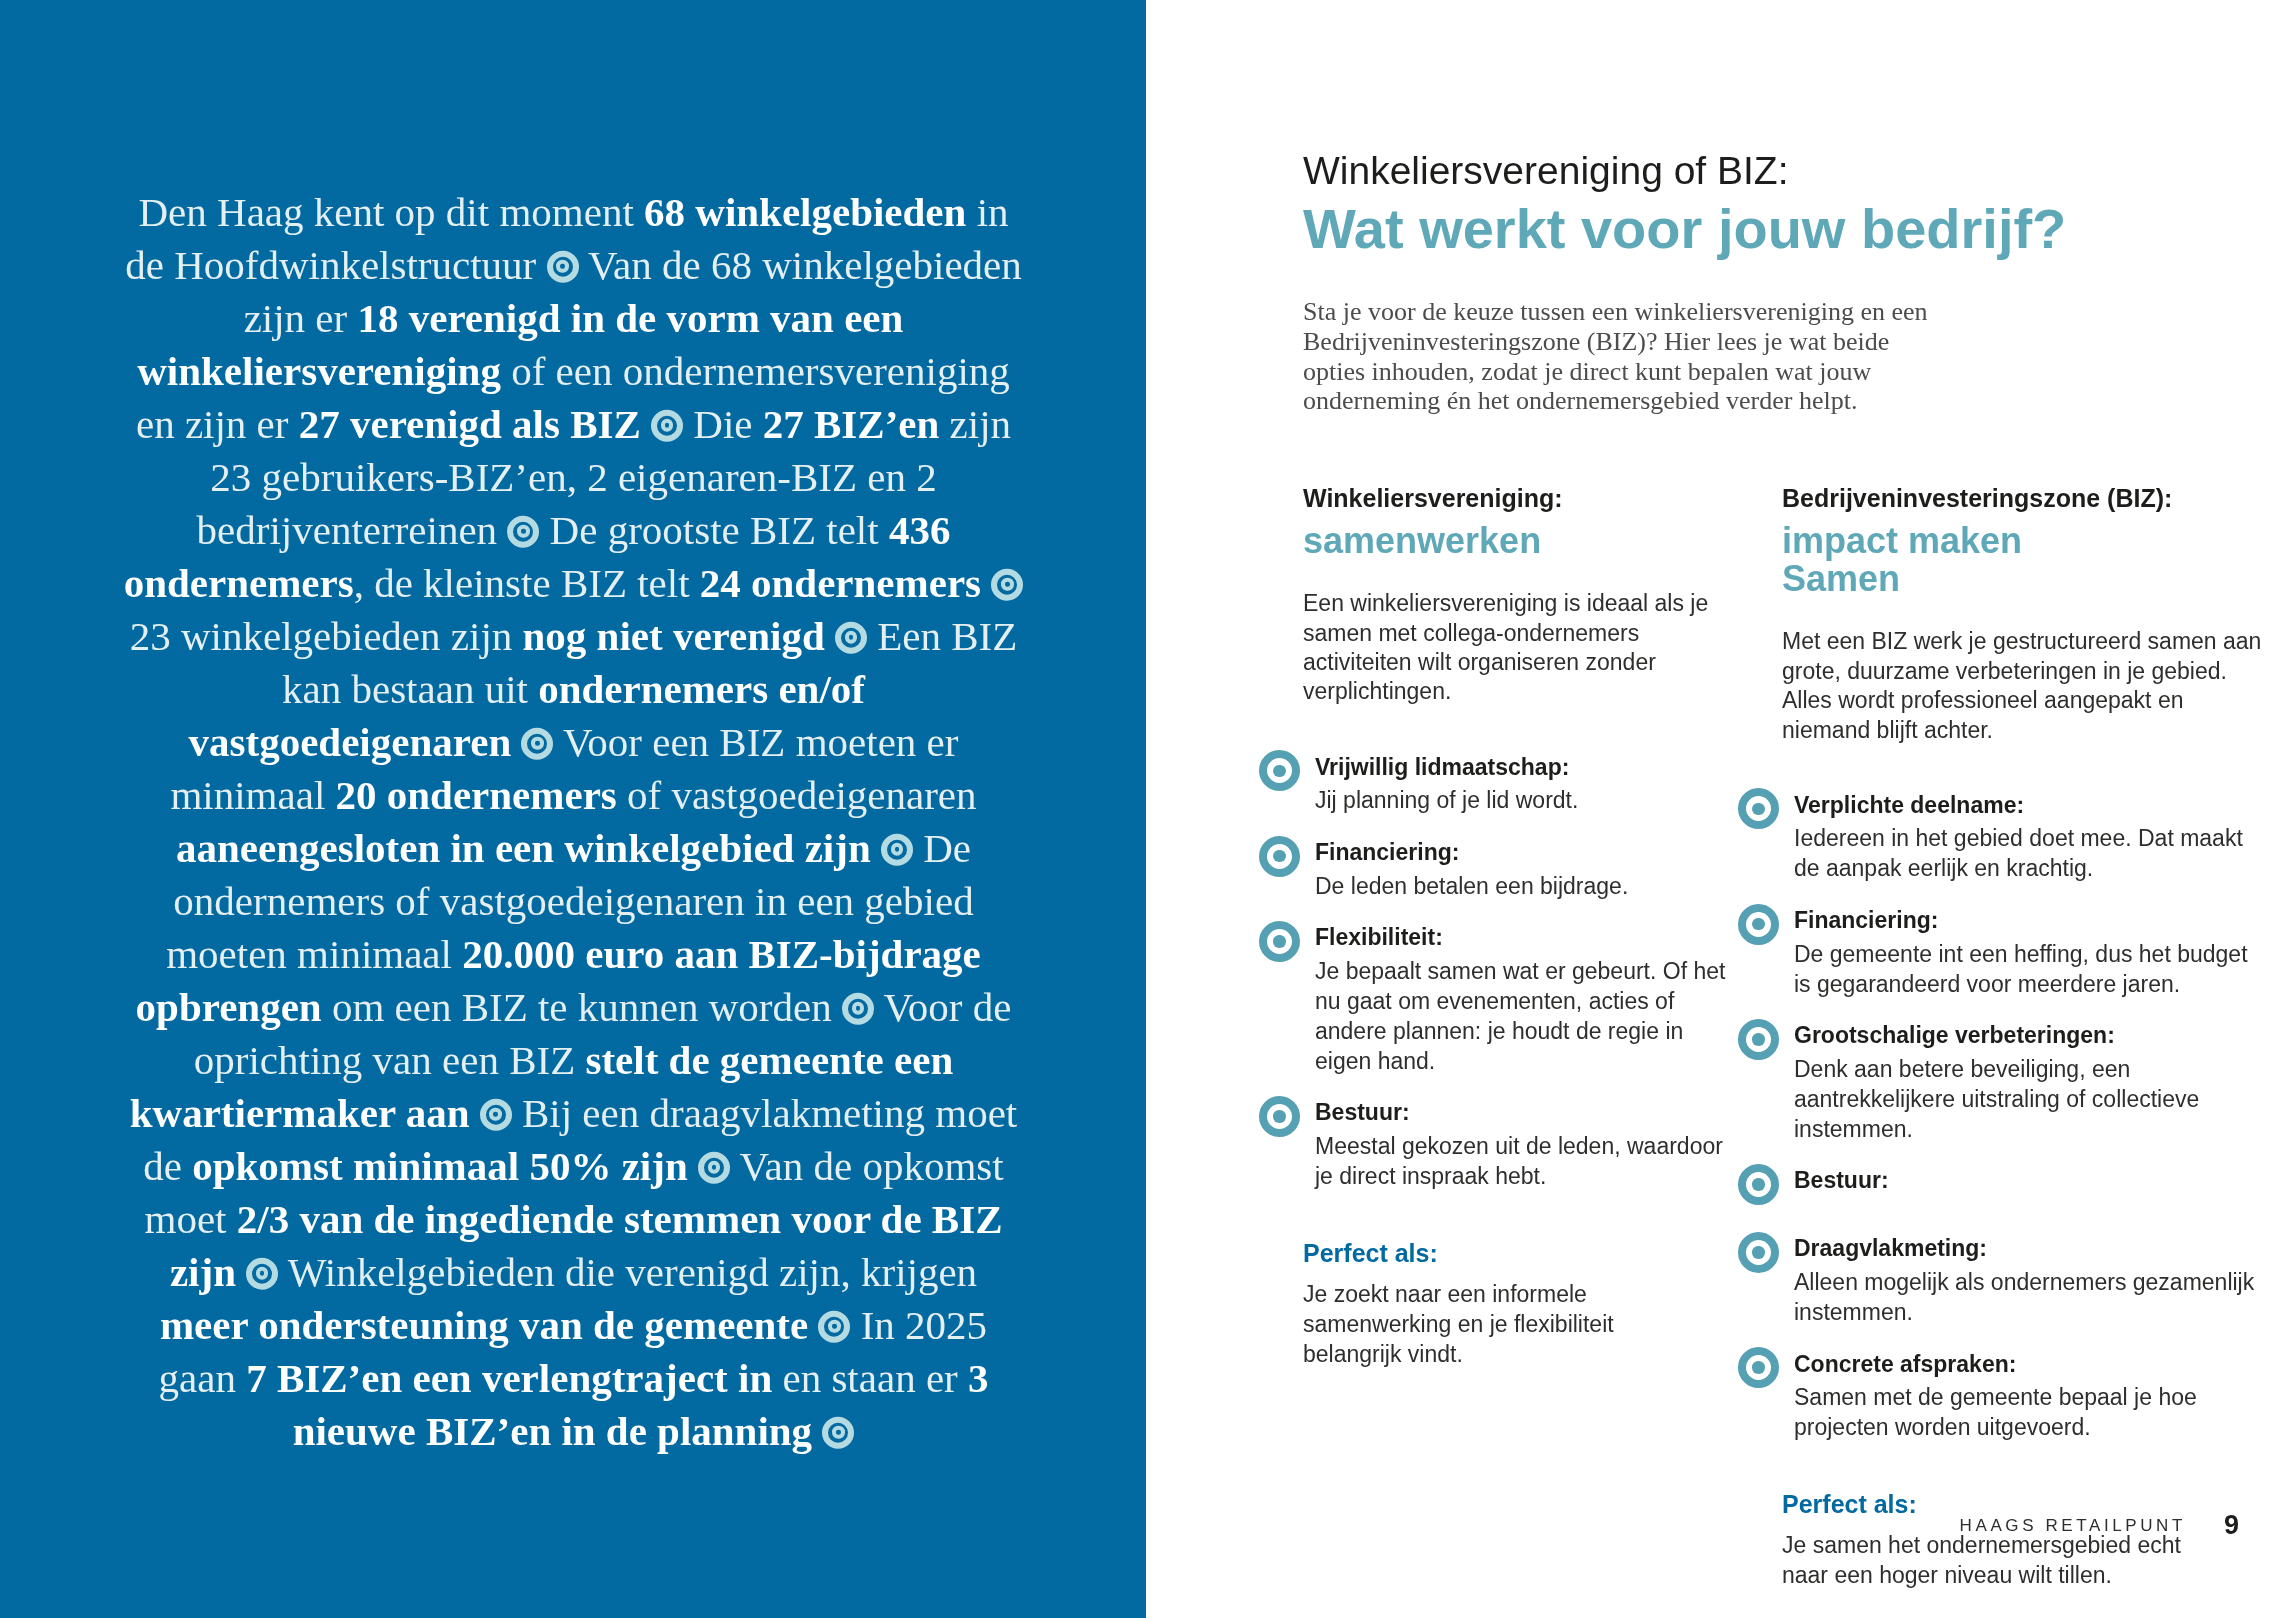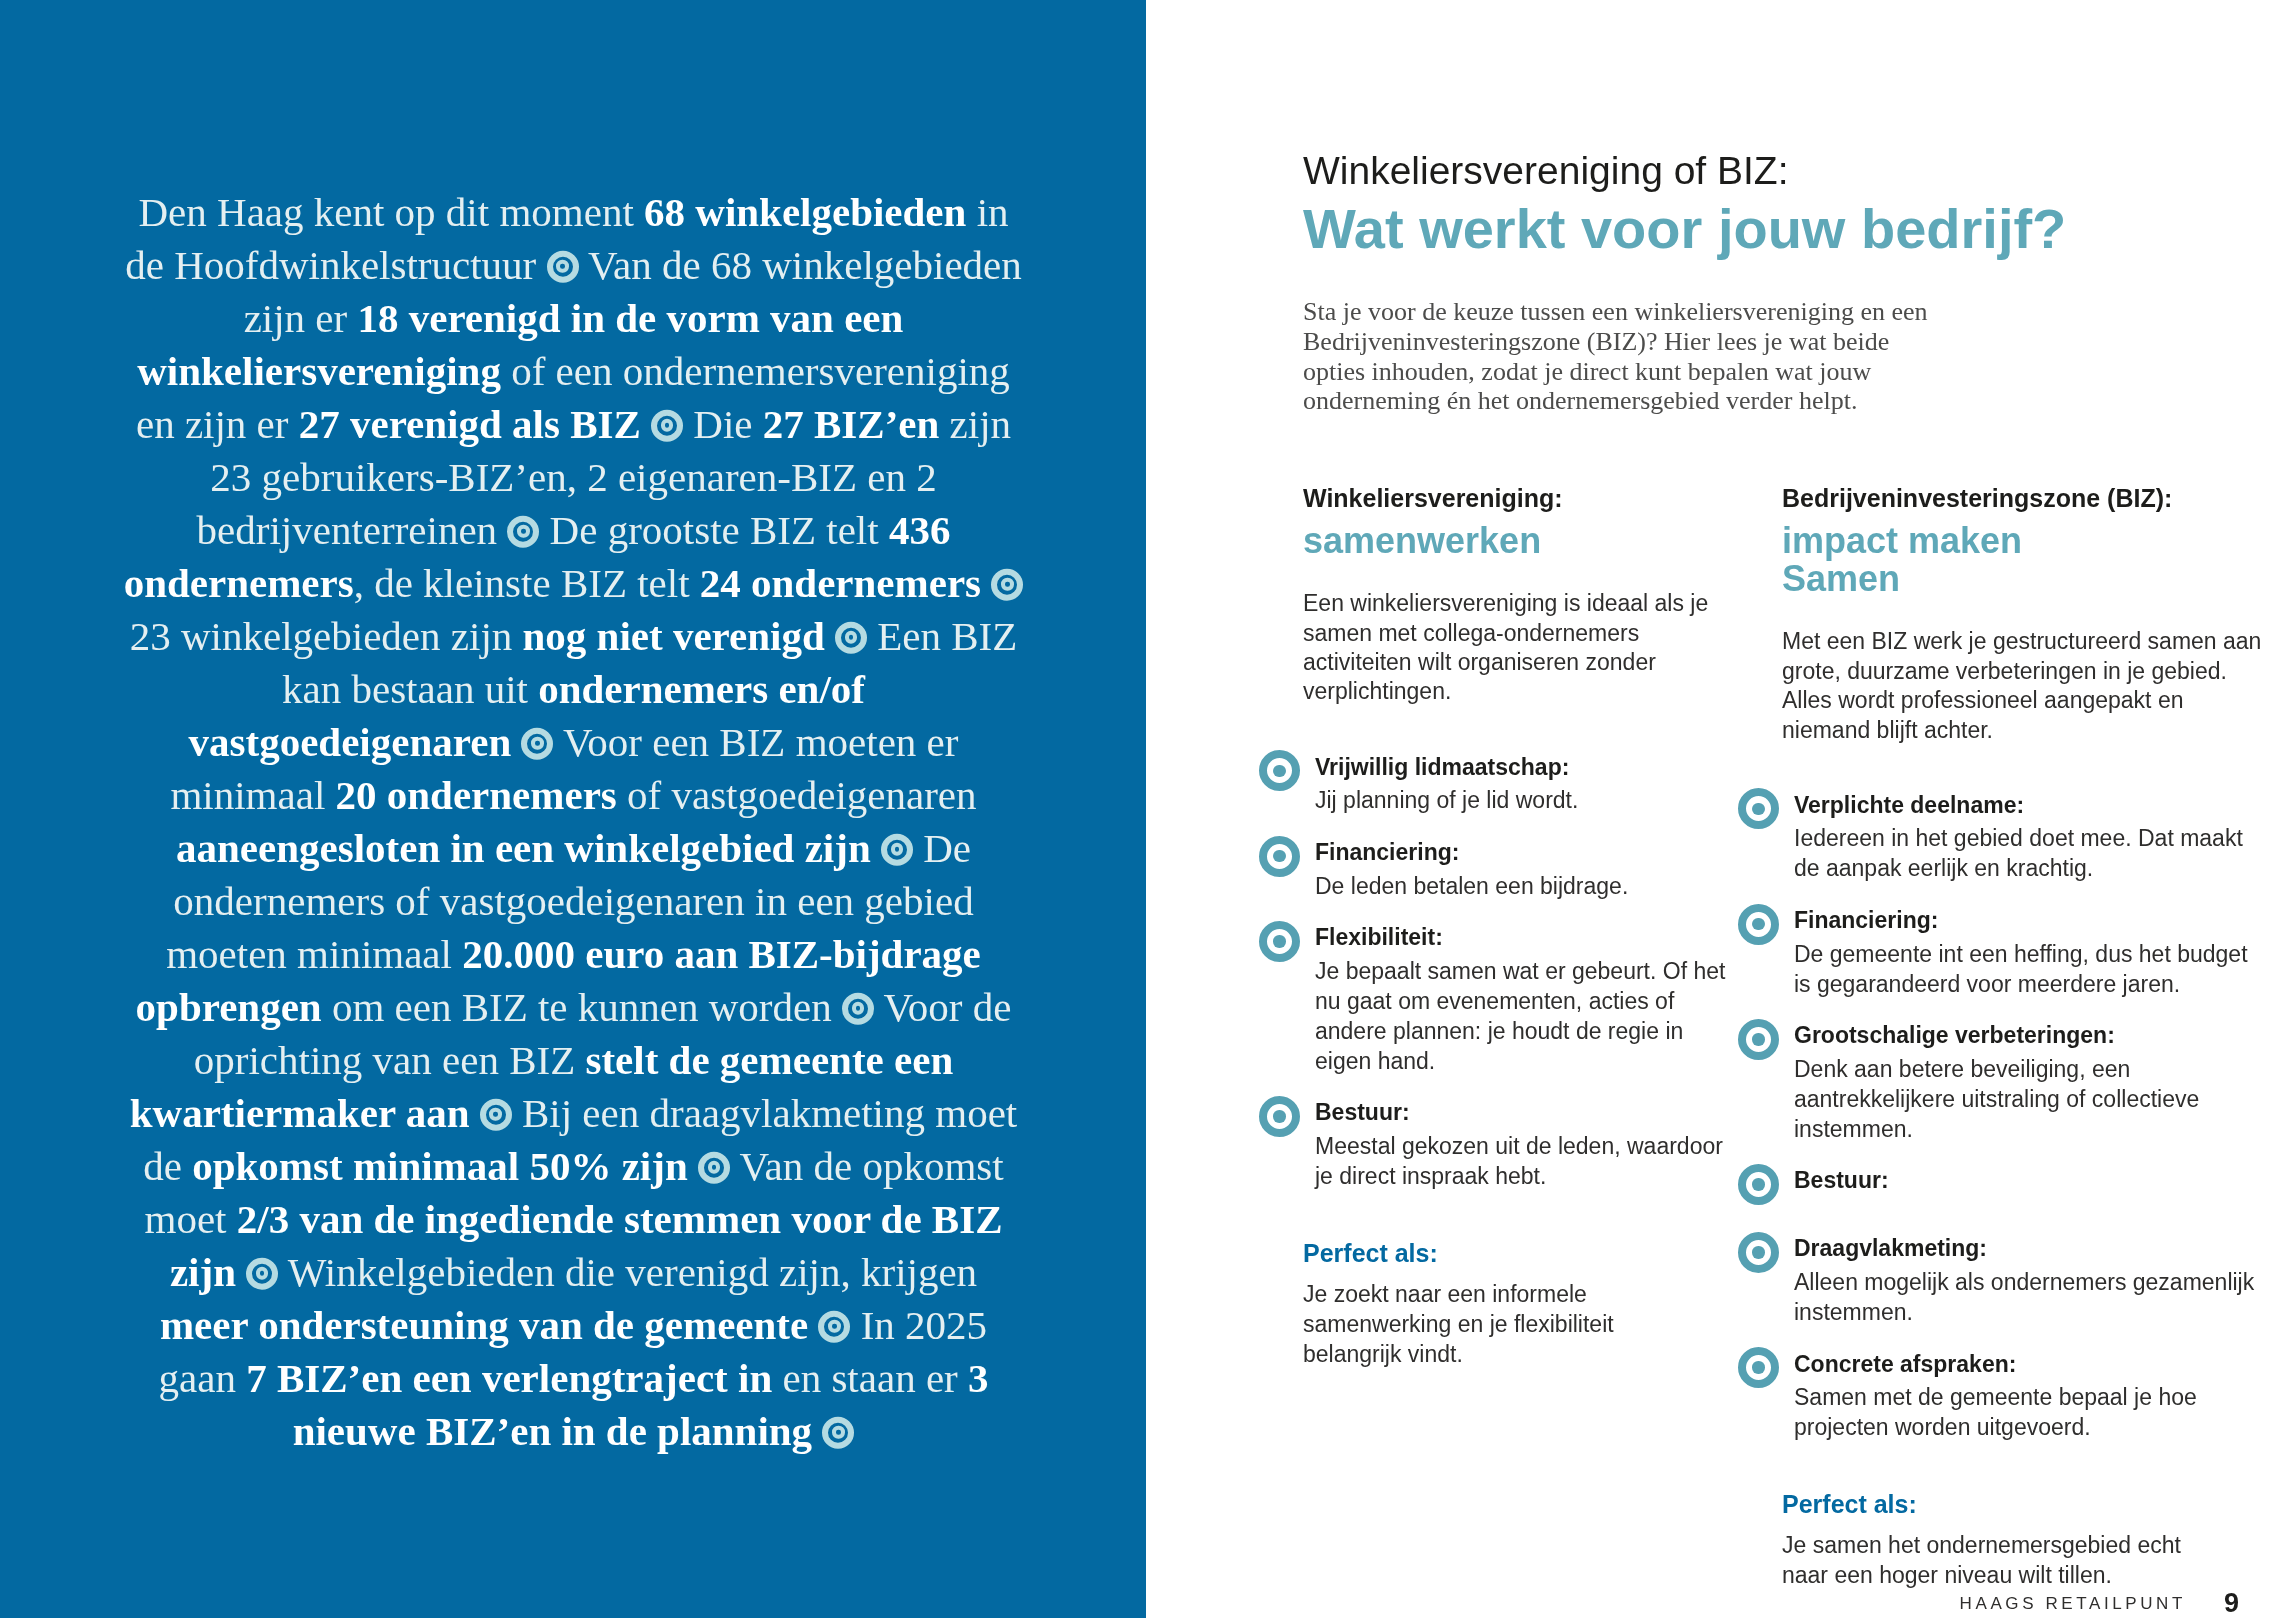--- a/index.html
+++ b/index.html
@@ -37,21 +37,21 @@
   ul.bullets li{position:relative;margin:0 0 23px 0;min-height:45px;}
   .target{position:absolute;left:-56px;top:-3.6px;width:41px;height:41px;box-sizing:border-box;
         border-radius:50%;border:8px solid #55a0b2;background:#ffffff;}
   .target::after{content:"";position:absolute;inset:6.3px;background:#55a0b2;border-radius:50%;}
   .bullet-label{font-size:23px;font-weight:700;color:#1d1d1b;margin:0 0 5.4px 0;}
   .bullet-text{font-size:23px;line-height:1.3;color:#2f2e2d;margin:0;}
 
   .perfect-title{font-size:25px;font-weight:700;color:#0369a1;margin:47px 0 0 0;}
   .perfect-text{font-size:23px;line-height:1.3;color:#2f2e2d;margin:12.5px 0 0 0;width:92%;}
 
-  .footer{position:absolute;top:1588px;right:54px;display:flex;align-items:center;gap:38px;}
+  .footer{position:absolute;top:1510px;right:54px;display:flex;align-items:center;gap:38px;}
   .footer-brand{font-size:17px;letter-spacing:3.6px;color:#2f2e2d;}
   .page-number{font-size:27px;font-weight:700;color:#1d1d1b;}
 </style>
 </head>
 <body>
 
 <div class="page">
 
   <div class="left-panel">
     <div class="left-panel-text"><span>Den Haag kent op dit moment </span><span class="b">68 winkelgebieden</span><span> in de Hoofdwinkelstructuur </span><span class="bullseye"></span><span> Van de 68 winkelgebieden zijn er </span><span class="b">18 verenigd in de vorm van een winkeliersvereniging</span><span> of een ondernemersvereniging en zijn er </span><span class="b">27 verenigd als BIZ</span><span> </span><span class="bullseye"></span><span> Die </span><span class="b">27 BIZ’en</span><span> zijn 23 gebruikers-BIZ’en, 2 eigenaren-BIZ en 2 bedrijventerreinen </span><span class="bullseye"></span><span> De grootste BIZ telt </span><span class="b">436 ondernemers</span><span>, de kleinste BIZ telt </span><span class="b">24 ondernemers</span><span> </span><span class="bullseye"></span><span> 23 winkelgebieden zijn </span><span class="b">nog niet verenigd</span><span> </span><span class="bullseye"></span><span> Een BIZ kan bestaan uit </span><span class="b">ondernemers en/of vastgoedeigenaren</span><span> </span><span class="bullseye"></span><span> Voor een BIZ moeten er minimaal </span><span class="b">20 ondernemers</span><span> of vastgoedeigenaren </span><span class="b">aaneengesloten in een winkelgebied zijn</span><span> </span><span class="bullseye"></span><span> De ondernemers of vastgoedeigenaren in een gebied moeten minimaal </span><span class="b">20.000 euro aan BIZ-bijdrage opbrengen</span><span> om een BIZ te kunnen worden </span><span class="bullseye"></span><span> Voor de oprichting van een BIZ </span><span class="b">stelt de gemeente een kwartiermaker aan</span><span> </span><span class="bullseye"></span><span> Bij een draagvlakmeting moet de </span><span class="b">opkomst minimaal 50% zijn</span><span> </span><span class="bullseye"></span><span> Van de opkomst moet </span><span class="b">2/3 van de ingediende stemmen voor de BIZ zijn</span><span> </span><span class="bullseye"></span><span> Winkelgebieden die verenigd zijn, krijgen </span><span class="b">meer ondersteuning van de gemeente</span><span> </span><span class="bullseye"></span><span> In 2025 gaan </span><span class="b">7 BIZ’en een verlengtraject in</span><span> en staan er </span><span class="b">3 nieuwe BIZ’en in de planning</span><span> </span><span class="bullseye"></span></div>

